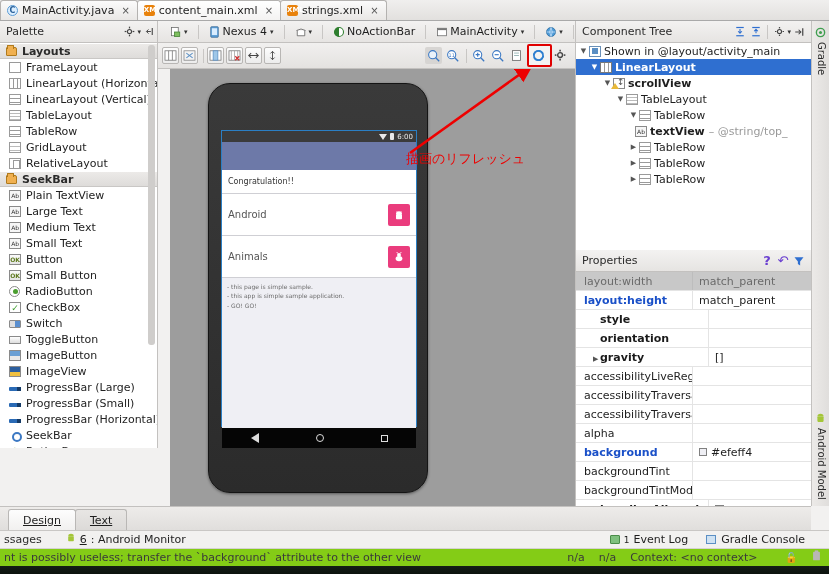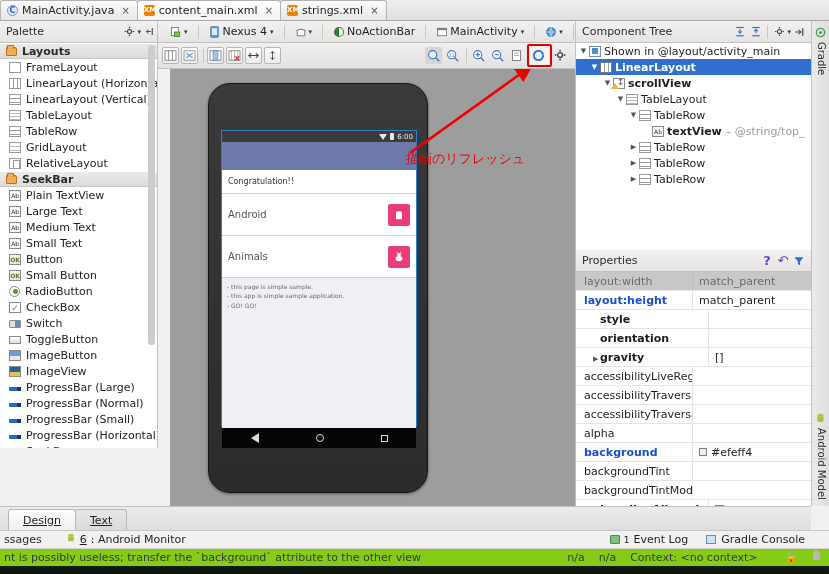--- a/index.html
+++ b/index.html
@@ -594,24 +594,20 @@
       <span class="wi wi-imgbtn"></span>
       <span>ImageButton</span>
     </div>
     <div class="pitem">
       <span class="wi wi-imgview"></span>
       <span>ImageView</span>
     </div>
     <div class="pitem">
       <span class="wi wi-prog"></span>
       <span>ProgressBar (Large)</span>
-    </div>
-    <div class="pitem">
-      <span class="wi wi-prog"></span>
-      <span>ProgressBar (Normal)</span>
     </div>
     <div class="pitem">
       <span class="wi wi-prog"></span>
       <span>ProgressBar (Small)</span>
     </div>
     <div class="pitem">
       <span class="wi wi-prog"></span>
       <span>ProgressBar (Horizontal)</span>
     </div>
     <div class="pitem">
@@ -754,21 +750,21 @@
       <div class="tnode" style="padding-left:39px">
         <span class="tw">▼</span>
         <span class="tico ti-tbl"></span>
         <span>TableLayout</span>
       </div>
       <div class="tnode" style="padding-left:52px">
         <span class="tw">▼</span>
         <span class="tico ti-row"></span>
         <span>TableRow</span>
       </div>
-      <div class="tnode" style="padding-left:65px">
+      <div class="tnode" style="padding-left:48px">
         <span class="tw"></span>
         <span class="tico ti-ab">Ab</span>
         <span class="bold">textView</span>
         <span class="muted" style="margin-left:4px">– @string/top_</span>
       </div>
       <div class="tnode" style="padding-left:52px">
         <span class="tw">▶</span>
         <span class="tico ti-row"></span>
         <span>TableRow</span>
       </div>

